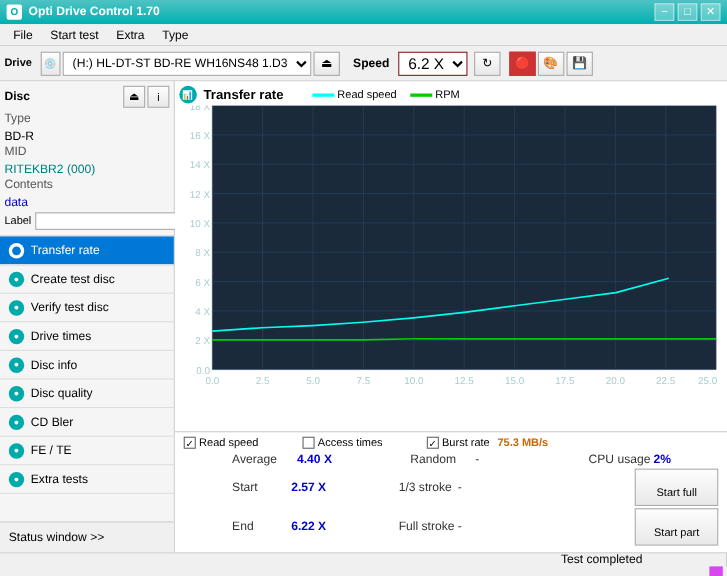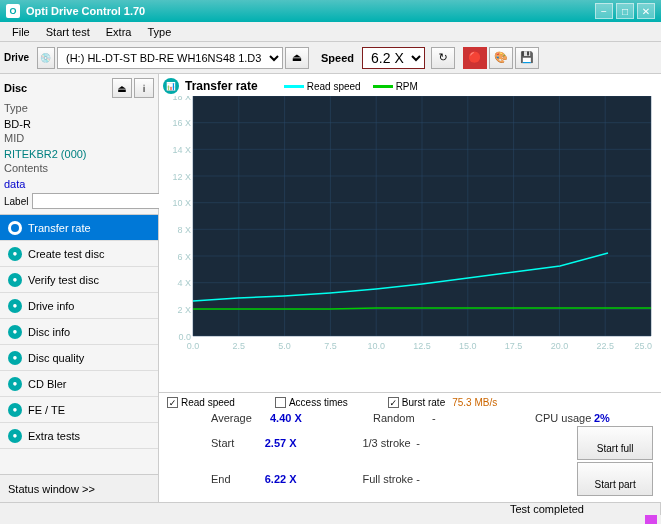--- a/index.html
+++ b/index.html
@@ -159,21 +159,21 @@
     .stats-area {
       border-top: 1px solid #ccc;
       padding: 4px 8px;
     }
     .legend-row {
       display: flex; gap: 20px; margin-bottom: 4px; font-size: 10px; align-items: center;
     }
     .legend-checkbox { display: flex; align-items: center; gap: 3px; }
     .cb { width: 11px; height: 11px; border: 1px solid #666; display: flex; align-items: center; justify-content: center; }
     .cb.checked::after { content: '✓'; font-size: 9px; }
-    .burst-value { color: #cc6600; font-weight: normal; }
+    .burst-value { color: #cc6600; font-weight: bold; }
     .stats-row { display: flex; align-items: center; margin-bottom: 2px; }
     .stats-row > * { flex: 1; }
     .stats-label { color: #333; margin-left: 44px; }
     .stats-value { color: #0000cc; font-weight: bold; }
     .stats-dash { color: #333; }
     .start-btn {
       padding: 16px 10px; height: 20px;
       border: 1px solid #aaa; background: linear-gradient(to bottom, #fdfdfd, #e8e8e8);
       cursor: pointer; font-size: 10px; white-space: nowrap;
     }
@@ -324,21 +324,21 @@
       <div class="nav-item">
         <div class="nav-icon teal">
           <span style="color:white;font-size:8px;">●</span>
         </div>
         <span>Verify test disc</span>
       </div>
       <div class="nav-item">
         <div class="nav-icon teal">
           <span style="color:white;font-size:8px;">●</span>
         </div>
-        <span>Drive info</span>
+        <span>Drive times</span>
       </div>
       <div class="nav-item">
         <div class="nav-icon teal">
           <span style="color:white;font-size:8px;">●</span>
         </div>
         <span>Disc info</span>
       </div>
       <div class="nav-item">
         <div class="nav-icon teal">
           <span style="color:white;font-size:8px;">●</span>

